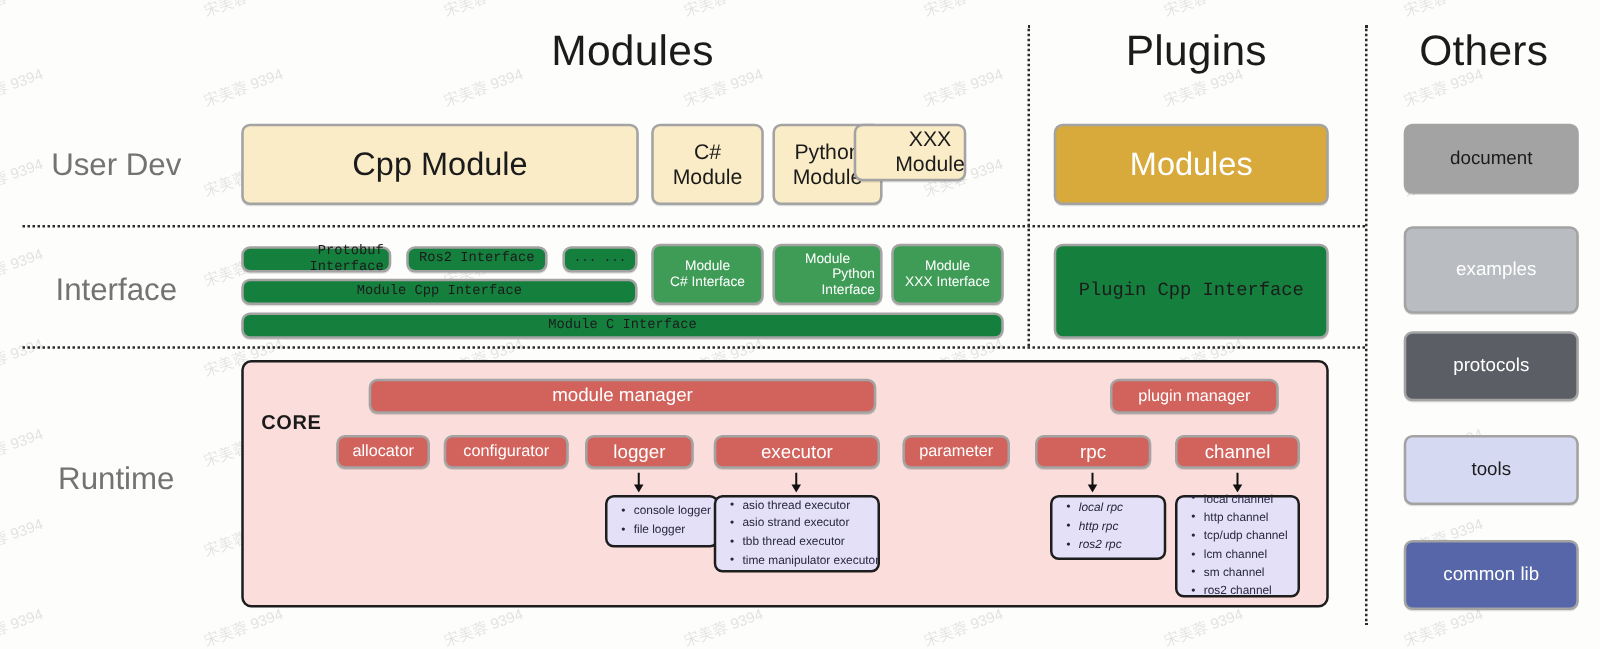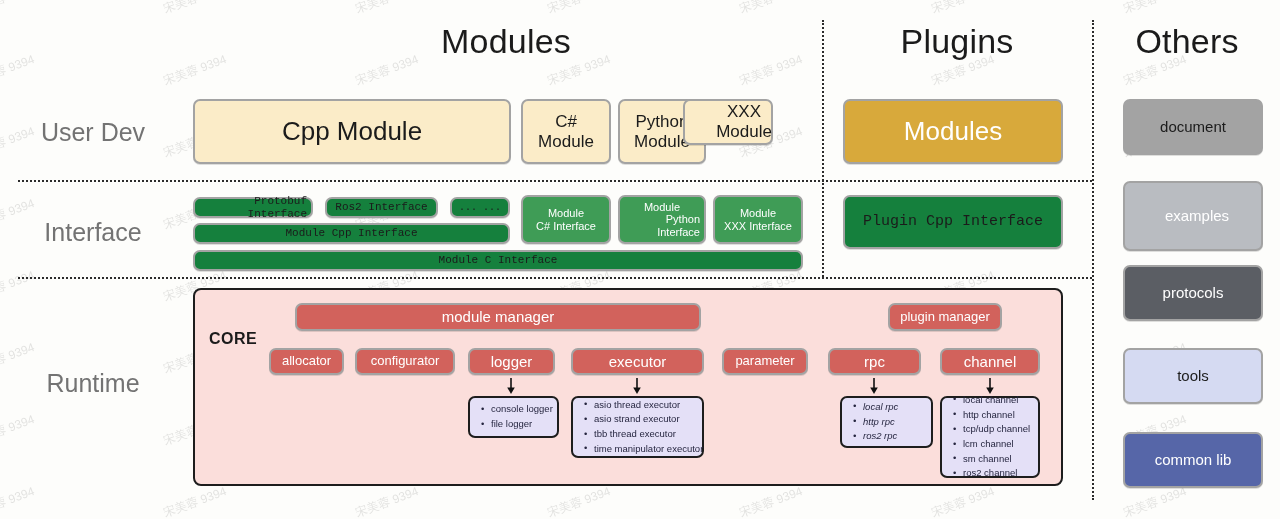--- a/index.html
+++ b/index.html
@@ -253,28 +253,28 @@
   </div>
   <div class="box greendk two-line fs-11" style="left:618px; top:195px; width:88px; height:49px;">
     <span>Module</span>
     <span>Python Interface</span>
   </div>
   <div class="box greendk two-line fs-11" style="left:713px; top:195px; width:90px; height:49px;">
     <span>Module</span>
     <span>XXX Interface</span>
   </div>
 
-  <div class="box greenlt fs-15" style="left:843px; top:195px; width:220px; height:54px;">Plugin Cpp Interface</div>
+  <div class="box greenlt fs-15" style="left:843px; top:195px; width:220px; height:76px;">Plugin Cpp Interface</div>
 
   <div class="corepanel" style="position:absolute; left:193px; top:288px; width:870px; height:198px;"></div>
 
   <div class="core-label" style="left:209px; top:330px;">CORE</div>
 
   <div class="box red fs-15" style="left:295px; top:303px; width:406px; height:28px;">module manager</div>
-  <div class="box red fs-13" style="left:888px; top:303px; width:114px; height:28px;">plugin manager</div>
+  <div class="box red fs-13" style="left:888px; top:303px; width:135px; height:28px;">plugin manager</div>
 
   <div class="box red fs-13" style="left:269px; top:348px; width:75px; height:27px;">allocator</div>
   <div class="box red fs-13" style="left:355px; top:348px; width:100px; height:27px;">configurator</div>
   <div class="box red fs-15" style="left:468px; top:348px; width:87px; height:27px;">logger</div>
   <div class="box red fs-15" style="left:571px; top:348px; width:133px; height:27px;">executor</div>
   <div class="box red fs-13" style="left:722px; top:348px; width:86px; height:27px;">parameter</div>
   <div class="box red fs-15" style="left:828px; top:348px; width:93px; height:27px;">rpc</div>
   <div class="box red fs-15" style="left:940px; top:348px; width:100px; height:27px;">channel</div>
 
   <div class="arrow" style="left:504px; top:378px;">
@@ -295,21 +295,21 @@
         <polygon points="7,16 3.2,9.5 10.8,9.5" fill="#111"></polygon>
       </svg>
   </div>
   <div class="arrow" style="left:983px; top:378px;">
     <svg width="14" height="16" viewBox="0 0 14 16">
         <line x1="7" y1="0" x2="7" y2="11" stroke="#111" stroke-width="1.6"></line>
         <polygon points="7,16 3.2,9.5 10.8,9.5" fill="#111"></polygon>
       </svg>
   </div>
 
-  <div class="listbox" style="left:468px; top:396px; width:91px; height:42px;">
+  <div class="listbox" style="left:484px; top:396px; width:91px; height:42px;">
     <ul>
         <li>console logger</li>
         <li>file logger</li>
       </ul>
   </div>
   <div class="listbox" style="left:571px; top:396px; width:133px; height:62px;">
     <ul>
         <li>asio thread executor</li>
         <li>asio strand executor</li>
         <li>tbb thread executor</li>

